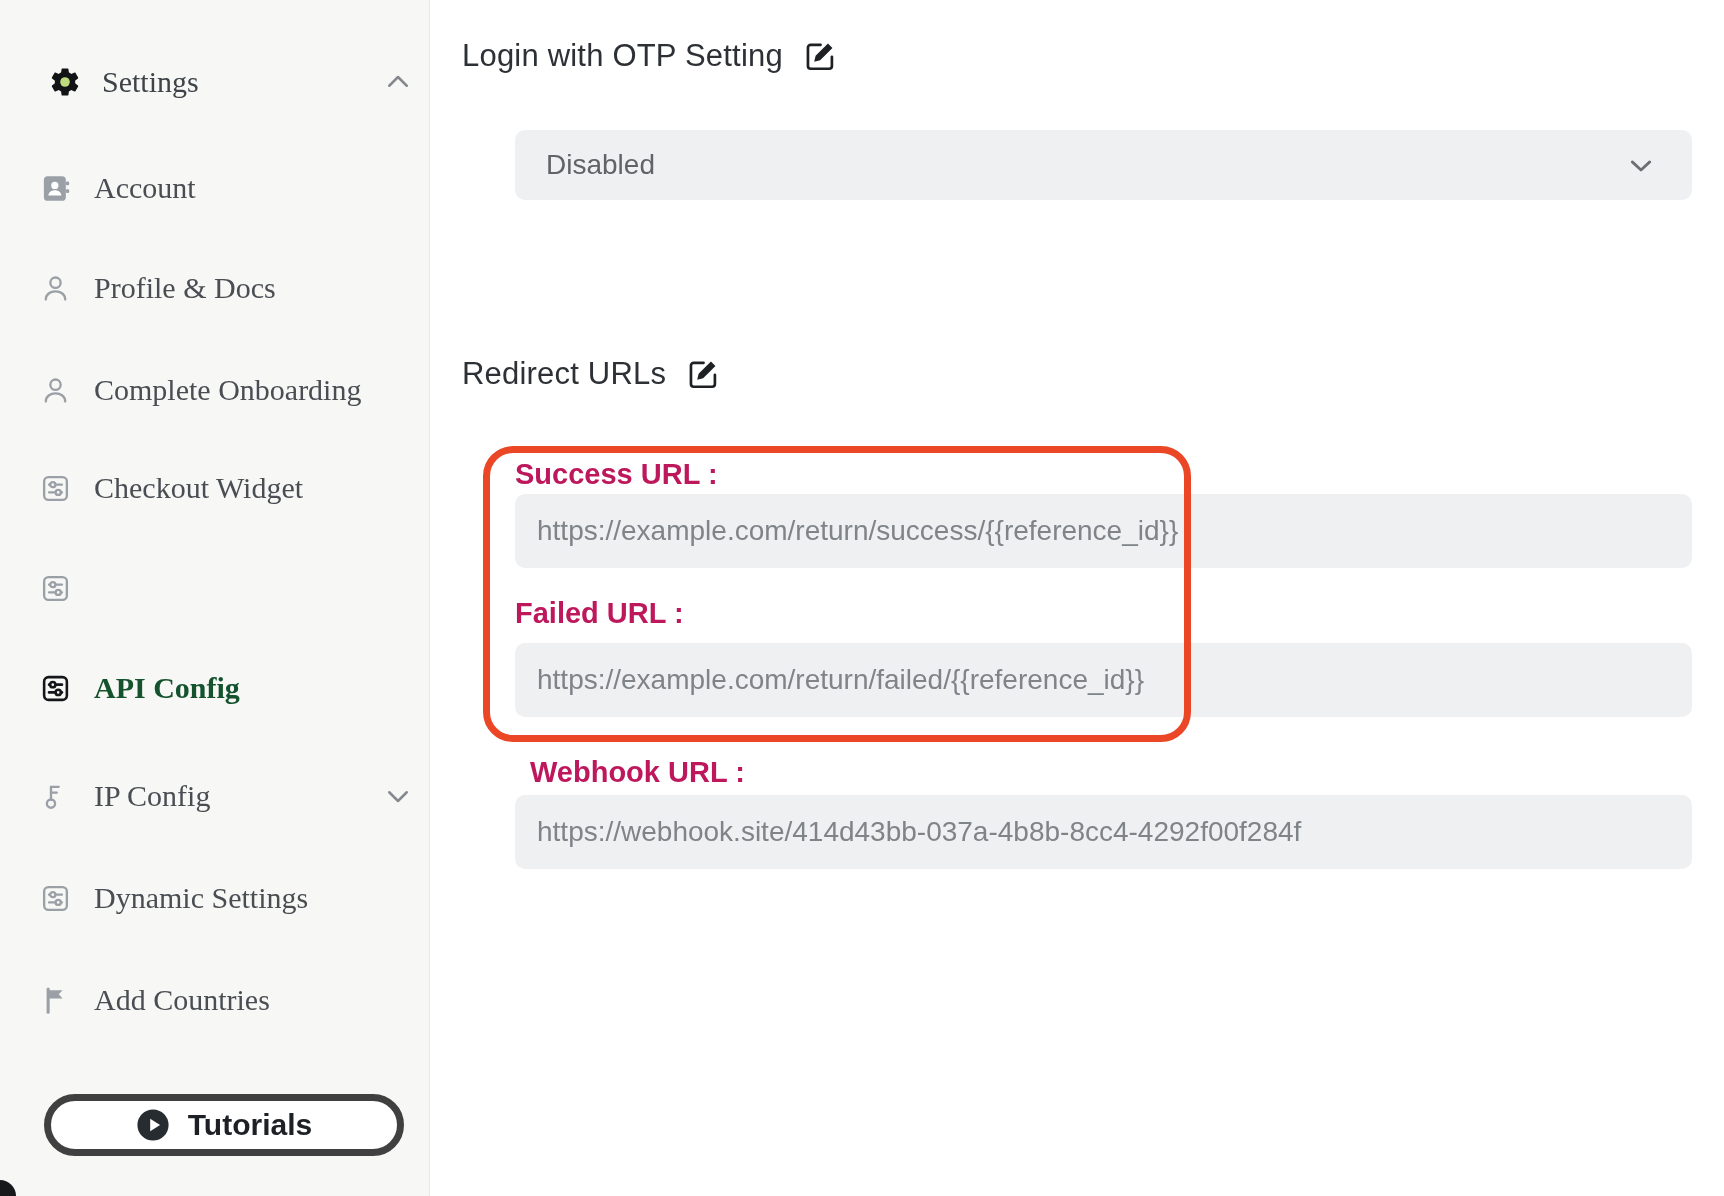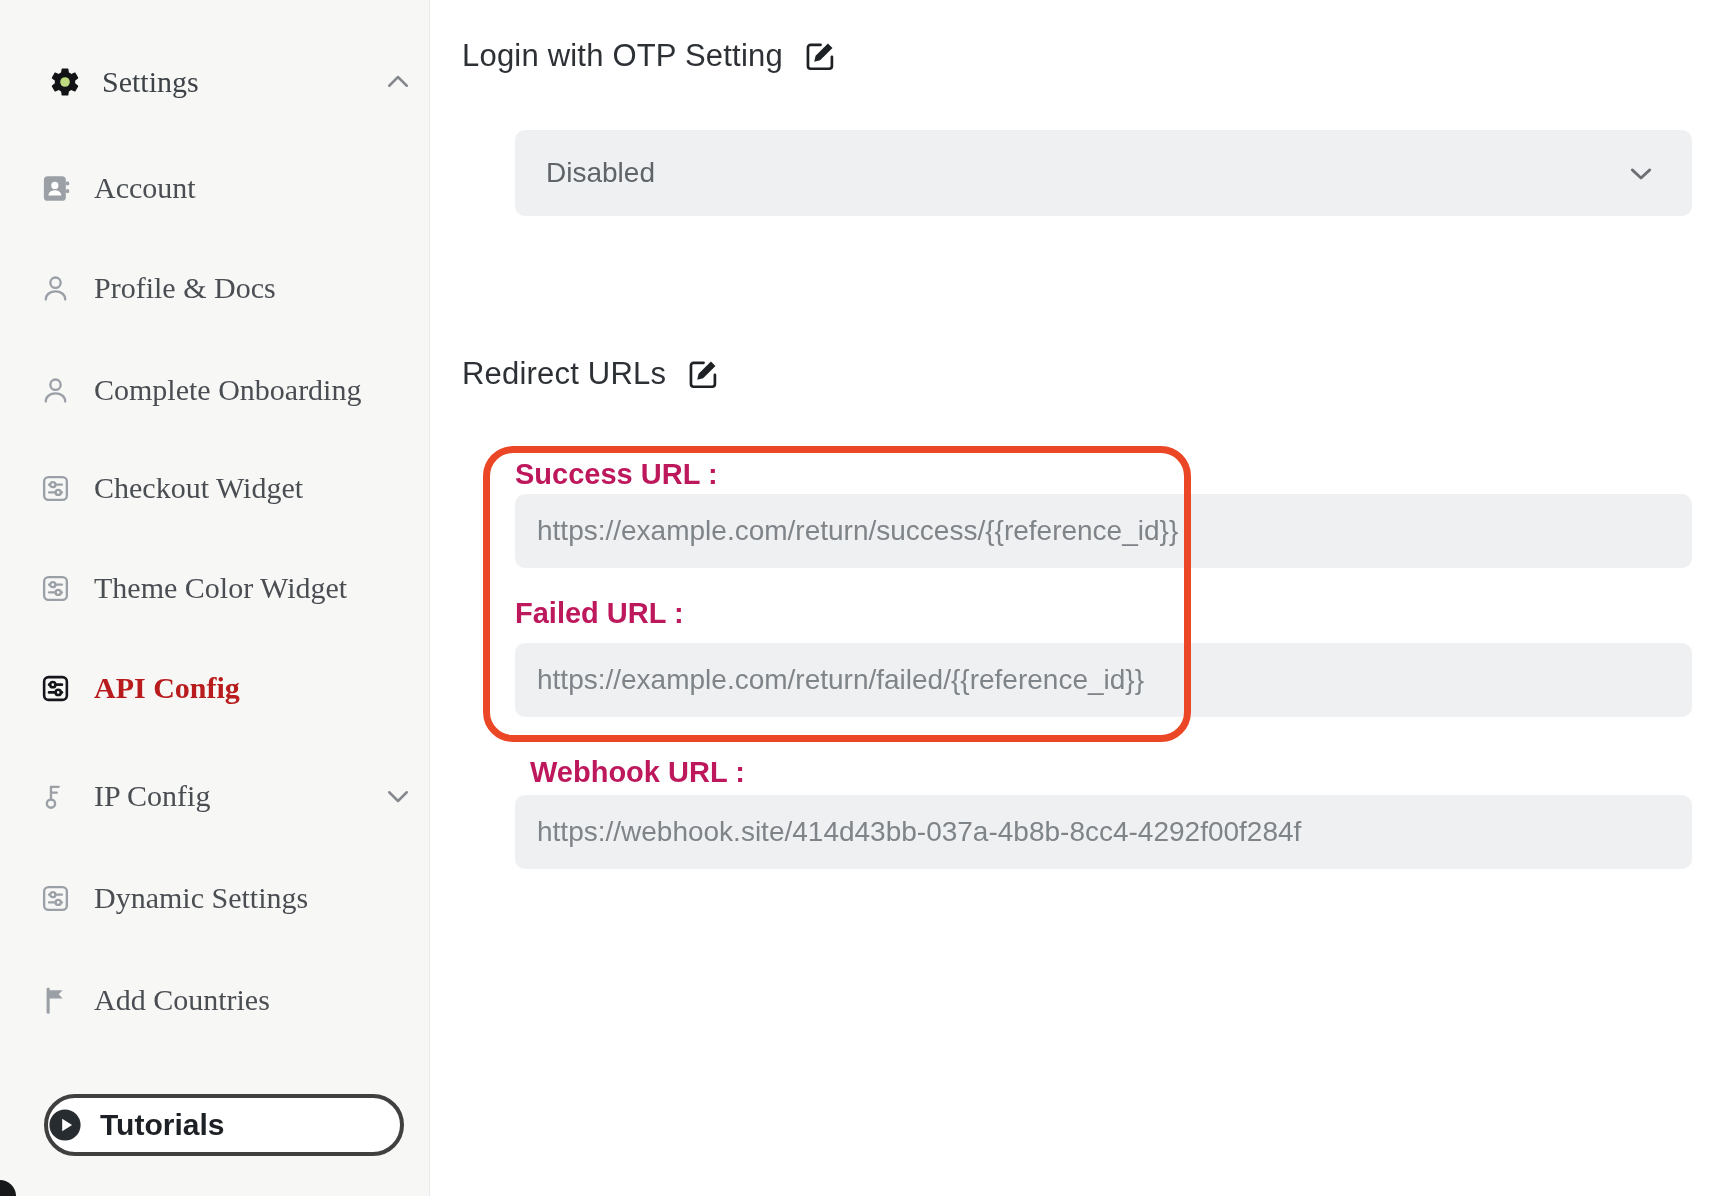--- a/index.html
+++ b/index.html
@@ -10,38 +10,38 @@
   .sidebar{position:absolute;left:0;top:0;width:430px;height:1196px;
            background:#f7f7f6;border-right:1px solid #e9e9e9;box-sizing:border-box;}
   .srow{position:absolute;left:0;width:100%;height:70px;display:flex;align-items:center;cursor:pointer;font-family:Liberation Serif, serif;}
   .srow .ic{flex:0 0 auto;display:flex;align-items:center;justify-content:center;}
   .srow.level0{padding-left:48px;box-sizing:border-box;}
   .srow.level0 .ic{width:34px;height:34px;}
   .srow.level0 .lbl{margin-left:20px;font-size:30px;color:#3e4348;}
   .srow.level1{padding-left:40px;box-sizing:border-box;}
   .srow.level1 .ic{width:31px;height:31px;}
   .srow.level1 .lbl{margin-left:23px;font-size:30px;color:#4a4e53;white-space:nowrap;}
-  .srow.active .lbl{font-weight:700;color:#b91c1c;}
+  .srow.active .lbl{font-weight:700;color:#14532d;}
   .srow .chev{position:absolute;right:16px;width:30px;height:30px;}
 
   .tutorials-btn{position:absolute;left:44px;top:1094px;width:360px;height:62px;
-                 background:#ffffff;border:4px solid #404040;border-radius:32px;
-                 display:flex;align-items:center;gap:18px;cursor:pointer;box-sizing:border-box;}
+                 background:#ffffff;border:7px solid #404040;border-radius:32px;
+                 display:flex;align-items:center;justify-content:center;gap:18px;cursor:pointer;box-sizing:border-box;}
   .tutorials-btn .lbl{font-size:30px;font-weight:600;color:#1d2125;}
 
   .corner{position:absolute;left:0;bottom:0;width:16px;height:16px;background:#17181a;
           border-top-right-radius:16px;}
 
   
   .main{position:absolute;left:430px;top:0;right:0;bottom:0;background:#ffffff;}
   .heading{position:absolute;display:flex;align-items:center;gap:20px;}
   .heading .ttl{font-size:31px;font-weight:500;color:#2d3136;letter-spacing:0.2px;}
   .heading .edit{width:34px;height:34px;cursor:pointer;}
 
-  .selectbox{position:absolute;left:85px;top:130px;width:1177px;height:86px;
+  .selectbox{position:absolute;left:85px;top:130px;width:1177px;height:70px;
              background:#eff0f2;border-radius:10px;display:flex;align-items:center;
              padding:0 36px 0 31px;box-sizing:border-box;cursor:pointer;}
   .selectbox .val{flex:1;font-size:28px;color:#5f6468;}
   .selectbox .chev{width:30px;height:30px;}
 
   .fieldlabel{position:absolute;font-size:29px;font-weight:700;color:#be185d;white-space:nowrap;}
   .urlinput{position:absolute;left:85px;width:1177px;height:74px;background:#eff0f2;
             border:none;border-radius:10px;font-family:"Liberation Sans","DejaVu Sans",sans-serif;
             font-size:28px;color:#7f8488;padding:0 24px 0 22px;box-sizing:border-box;outline:none;}
 
@@ -122,21 +122,20 @@
     <div class="srow level1" style="top:553px">
       <span class="ic">
         <svg viewBox="0 0 24 24" width="31" height="31">
           <rect x="3.2" y="3.2" width="17.6" height="17.6" rx="3.4" fill="none" stroke="#9aa0a6" stroke-width="1.8"></rect>
           <line x1="7" y1="9" x2="17" y2="9" stroke="#9aa0a6" stroke-width="1.8" stroke-linecap="round"></line>
           <circle cx="9.9" cy="9" r="2" fill="#f7f7f6" stroke="#9aa0a6" stroke-width="1.8"></circle>
           <line x1="7" y1="15" x2="17" y2="15" stroke="#9aa0a6" stroke-width="1.8" stroke-linecap="round"></line>
           <circle cx="14.1" cy="15" r="2" fill="#f7f7f6" stroke="#9aa0a6" stroke-width="1.8"></circle>
         </svg>
       </span>
-      <span class="lbl">Theme Color Widget</span>
     </div>
 
     <div class="srow level1 active" style="top:653px">
       <span class="ic">
         <svg viewBox="0 0 24 24" width="31" height="31">
           <rect x="3.2" y="3.2" width="17.6" height="17.6" rx="3.4" fill="none" stroke="#141619" stroke-width="2"></rect>
           <line x1="7" y1="9" x2="17" y2="9" stroke="#141619" stroke-width="2" stroke-linecap="round"></line>
           <circle cx="9.9" cy="9" r="2" fill="#f7f7f6" stroke="#141619" stroke-width="2"></circle>
           <line x1="7" y1="15" x2="17" y2="15" stroke="#141619" stroke-width="2" stroke-linecap="round"></line>
           <circle cx="14.1" cy="15" r="2" fill="#f7f7f6" stroke="#141619" stroke-width="2"></circle>

